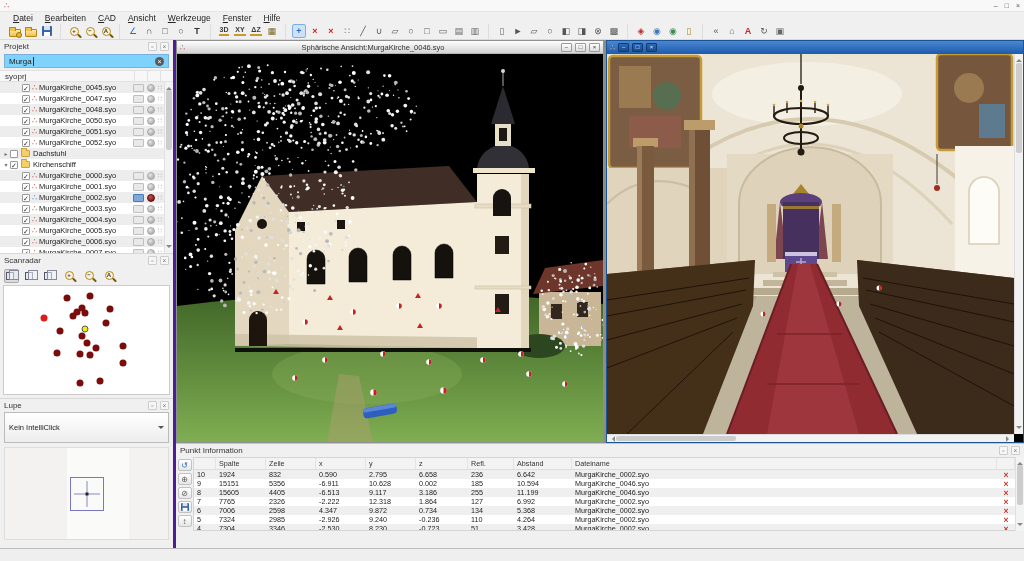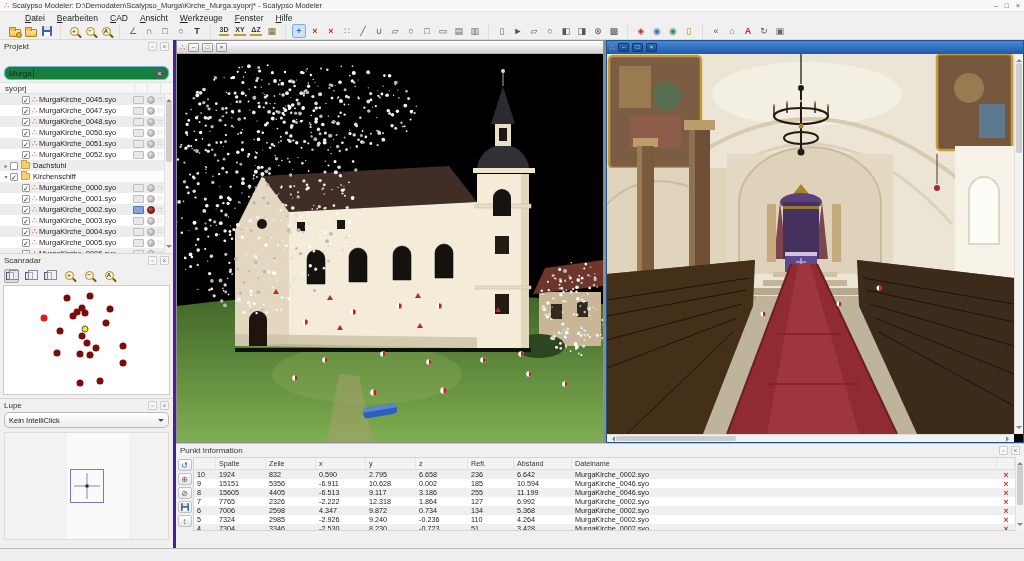--- a/index.html
+++ b/index.html
@@ -4,21 +4,21 @@
 <style>
   *{box-sizing:border-box;margin:0;padding:0}
   html,body{width:1024px;height:561px}
   body{font-family:"Liberation Sans",sans-serif;background:#f0f0f0;overflow:hidden}
   .app{position:relative;width:1024px;height:561px;background:#f0f0f0}
 
   
   .titlebar{position:absolute;top:0;left:0;width:1024px;height:12px;background:#f8f8f8;border-bottom:1px solid #e6e6e6;display:flex;align-items:center;padding:0 4px;font-size:7.5px;color:#333}
   .app-icon{color:#b5342c;font-size:8px;margin-right:3px;line-height:10px}
   .win-ctrls{margin-left:auto;display:flex;gap:7px;font-size:7px;color:#555}
-  .menubar{position:absolute;top:12px;left:16px;width:868px;height:11px;display:flex;align-items:center;padding:0 3px;font-size:8.5px;color:#222;background:#f0f0f0}
+  .menubar{position:absolute;top:12px;left:4px;width:868px;height:11px;display:flex;align-items:center;padding:0 3px;font-size:8.5px;color:#222;background:#f0f0f0}
   .menu-item{padding:0 6px;display:inline-block;cursor:default}
   .menu-item::first-letter{text-decoration:underline}
   .toolbar{position:absolute;top:23px;left:0;width:1024px;height:17px;display:flex;align-items:center;background:#f0f0f0;border-bottom:1px solid #d9d9d9;padding:0 2px}
   .tgroup{display:flex;align-items:center;height:15px;padding:0 5px;border-right:1px solid #ddd}
   .tgroup:last-child{border-right:none}
   .ticon{min-width:14px;height:14px;display:flex;align-items:center;justify-content:center;font-size:9px;color:#444;border:1px solid transparent;border-radius:2px;margin:0 1px;cursor:default}
   .ticon.active{background:#cfe2f5;border-color:#7ab0e0}
   .ticon.bold{font-weight:bold}
   .tlabel{font-size:7px;font-weight:bold;color:#3a3a3a;border-bottom:2px solid #c79a2a;line-height:8px;padding:0 1px}
   
@@ -33,21 +33,21 @@
   .cube{position:relative;width:8px;height:8px;border:1px solid #556;background:#dfe9f4;margin-right:3px}
   .cube::before{content:'';position:absolute;left:2px;top:-3px;width:8px;height:8px;border:1px solid #889;background:rgba(240,246,252,.55)}
 
   
   .dock{position:absolute;left:0;top:40px;width:176px;height:508px;background:#f0f0f0;border-right:3px solid #4c1d95;display:flex;flex-direction:column}
   .panel-header{height:13px;display:flex;align-items:center;font-size:8px;color:#333;padding:0 4px;flex:none}
   .panel-btns{margin-left:auto;display:flex;gap:3px;font-size:6.5px;color:#777}
   .panel-btn{width:9px;height:9px;border:1px solid #ccc;background:#f6f6f6;text-align:center;line-height:8px;border-radius:1px}
 
   .projekt{height:213px;display:flex;flex-direction:column;flex:none}
-  .search-row{margin:13px 4px 2px;border:1px solid #7ab0e0;background:#15803d;height:14px;display:flex;align-items:center;padding:0 4px;font-size:8px;color:#222;border-radius:6px}
+  .search-row{margin:1px 4px 2px;border:1px solid #7ab0e0;background:#7dd3fc;height:14px;display:flex;align-items:center;padding:0 4px;font-size:8px;color:#222;border-radius:0}
   .caret{width:1px;height:9px;background:#333;margin-left:1px}
   .clear-btn{margin-left:auto;width:9px;height:9px;border-radius:50%;background:#5a5a5a;color:#fff;font-size:7px;line-height:9px;text-align:center}
   .tree-head{height:12px;display:flex;align-items:center;font-size:8px;color:#333;padding-left:5px;background:#f7f7f7;border-top:1px solid #e2e2e2;border-bottom:1px solid #e2e2e2;flex:none}
   .tree-head .colsep{width:13px;height:100%;border-left:1px solid #e2e2e2}
   .tree-head .sp{flex:1}
   .tree-wrap{flex:1;position:relative;background:#fff;overflow:hidden}
   .tree{position:absolute;left:0;top:0;right:9px;bottom:0;overflow:hidden}
   .tree-row{height:11px;display:flex;align-items:center;font-size:7.5px;color:#222;white-space:nowrap}
   .tree-row:nth-child(odd){background:#ededed}
   .tree-row .arr{width:8px;font-size:6px;color:#777;text-align:center;margin-left:2px}
@@ -69,21 +69,21 @@
   .sb-thumbv{position:absolute;left:1px;right:1px;background:#cdcdcd;border-radius:2px}
 
   .scanradar{height:145px;display:flex;flex-direction:column;flex:none;border-top:1px solid #d8d8d8}
   .radar-toolbar{height:17px;display:flex;align-items:center;gap:4px;padding:0 4px;flex:none}
   .rbtn{width:15px;height:14px;display:flex;align-items:center;justify-content:center;border:1px solid transparent;border-radius:2px}
   .rbtn.active{background:#dcdcdc;border-color:#aaa}
   .radar-canvas{flex:1;margin:1px 3px 3px;background:#fff;border:1px solid #ccc;position:relative}
   .dot{position:absolute;width:7px;height:7px;border-radius:50%;transform:translate(-50%,-50%)}
 
   .lupe{flex:1;display:flex;flex-direction:column;border-top:1px solid #d8d8d8}
-  .lupe-select{margin:0 4px 2px;height:16px;border:1px solid #bbb;background:linear-gradient(#fff,#ededed);display:flex;align-items:center;font-size:7.5px;color:#222;padding:0 4px;border-radius:5px}
+  .lupe-select{margin:0 4px 2px;height:31px;border:1px solid #bbb;background:linear-gradient(#fff,#ededed);display:flex;align-items:center;font-size:7.5px;color:#222;padding:0 4px;border-radius:0}
   .lupe-select .dd{margin-left:auto;width:0;height:0;border:3px solid transparent;border-top-color:#555;margin-top:3px}
   .lupe-canvas{flex:1;margin:2px 4px 8px;background:#f3f2f0;border:1px solid #ddd;position:relative;overflow:hidden}
   .lupe-band{position:absolute;left:38%;width:38%;top:0;bottom:0;background:rgba(255,255,255,.6)}
   .lupe-box{position:absolute;left:50%;top:50%;width:34px;height:34px;border:1px solid #7878c0;transform:translate(-50%,-50%)}
   .lupe-cross-v{position:absolute;left:50%;top:50%;width:1px;height:26px;background:#8888c0;transform:translate(-50%,-50%)}
   .lupe-cross-h{position:absolute;left:50%;top:50%;width:26px;height:1px;background:#8888c0;transform:translate(-50%,-50%)}
   .lupe-dot{position:absolute;left:50%;top:50%;width:3px;height:3px;background:#223;transform:translate(-50%,-50%)}
 
   
   .mdi{position:absolute;left:176px;top:40px;width:848px;height:403px;background:#8c8c8c}
@@ -128,21 +128,20 @@
   .statusline span{position:absolute;right:64px;top:3px}
   .bottombar{position:absolute;left:0;top:548px;width:1024px;height:13px;background:#efefef;border-top:1px solid #bdbdbd}
 </style>
 </head>
 <body>
 
 <div class="app">
 
   <div class="titlebar">
     <span class="app-icon">∴</span>
-    <span>Scalypso Modeler: D:\Demodaten\Scalypso_Murga\Kirche_Murga.syoprj* - Scalypso Modeler</span>
     <span class="win-ctrls">
       <span>–</span>
       <span>□</span>
       <span>×</span>
     </span>
   </div>
 
   <div class="menubar" id="menubar">
       <span class="menu-item">Datei</span>
       <span class="menu-item">Bearbeiten</span>
@@ -464,20 +463,21 @@
         <div class="lupe-dot"></div>
       </div>
     </section>
   </div>
 
   <div class="mdi">
 
     <div class="vp vp1">
       <div class="vp-title">
         <span class="vp-ico">∴</span>
+        <span class="vt">Sphärische Ansicht:MurgaKirche_0046.syo</span>
         <span class="vp-btn">–</span>
         <span class="vp-btn">□</span>
         <span class="vp-btn">×</span>
       </div>
       <div class="vp-body">
         <svg viewBox="0 0 426 388" preserveAspectRatio="none">
           <defs>
             <linearGradient id="ggrass" x1="0" y1="0" x2="0" y2="1">
               <stop offset="0" stop-color="#3f6527"></stop>
                 <stop offset="1" stop-color="#7fae52"></stop>

